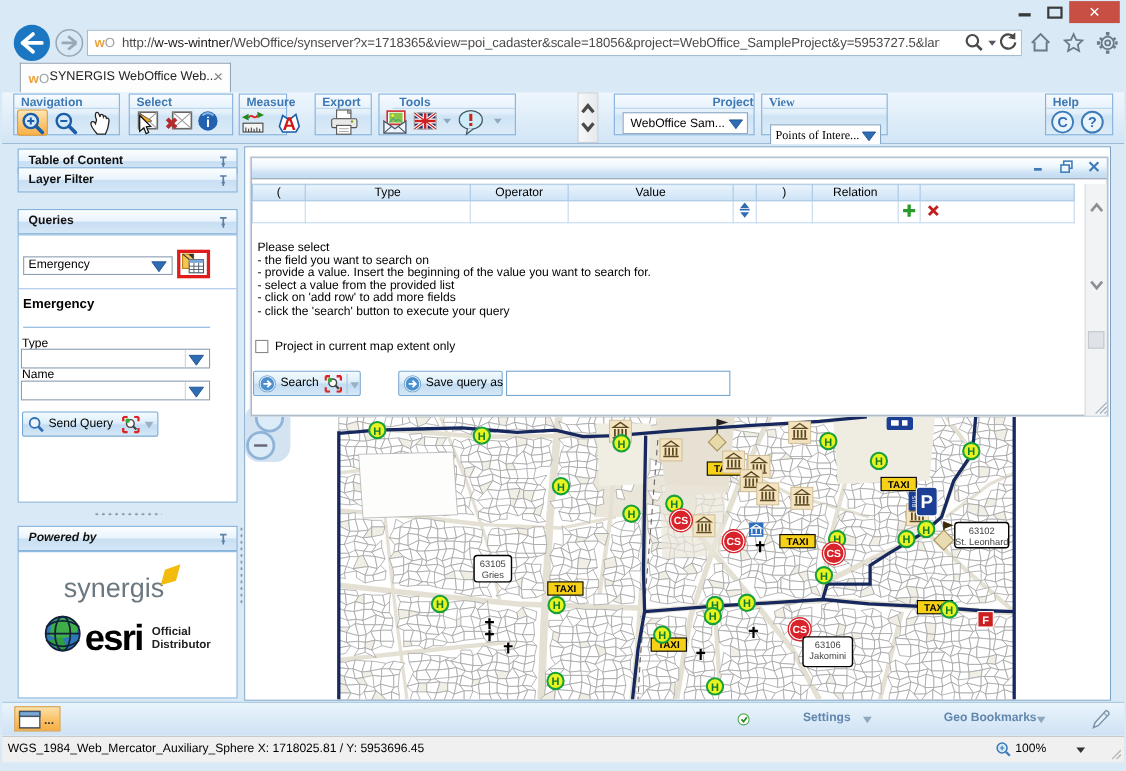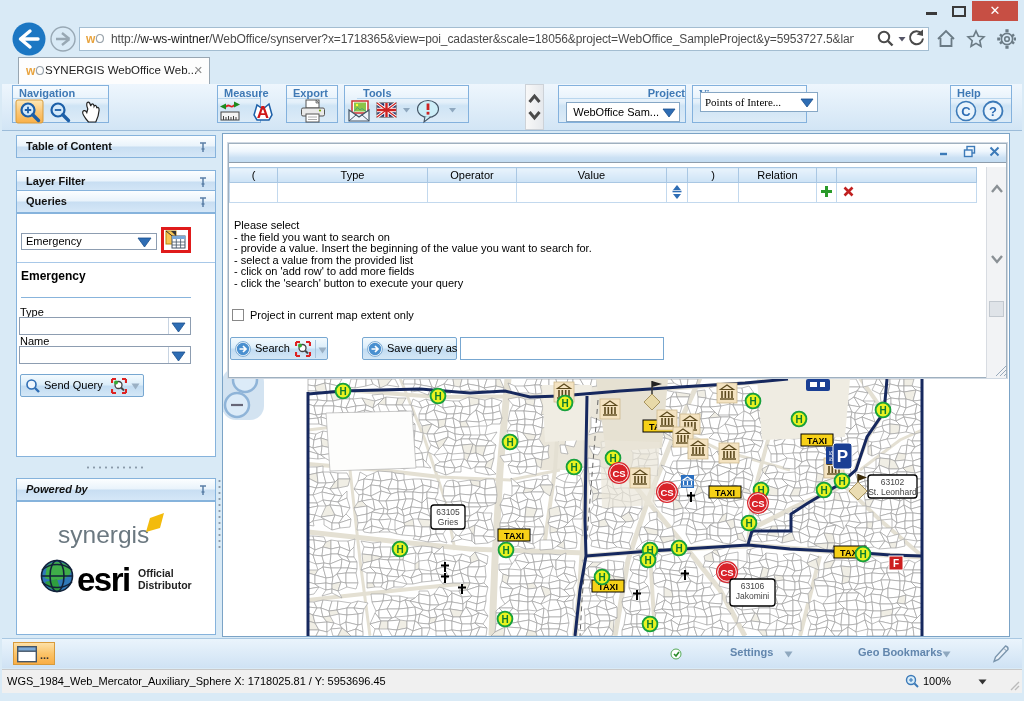--- a/index.html
+++ b/index.html
@@ -119,20 +119,41 @@
           <circle r="6.5" fill="#d4e9fa" stroke="#1c5fa8" stroke-width="2.2"></circle>
           <path d="M-3.2 0h6.4" stroke="#1c5fa8" stroke-width="1.8"></path>
           <path d="M4.8 4.8 L10.5 10.5" stroke="#1c5fa8" stroke-width="3.4" stroke-linecap="round"></path>
         </g>
   <g transform="translate(68,2)">
           <path d="M7.5 21 C4 17 0.8 12.5 1.8 10.5 C2.8 8.8 4.8 9.5 5.8 11.5 L6.8 8 C4.8 3.5 5.8 1.2 7.3 1.2 C8.8 1.2 9.3 3.2 9.8 5.2 C10.1 2.2 12.8 2.2 13.1 5.2 C13.8 3.7 15.8 4.2 15.8 7.2 C16.3 5.7 18.3 6.2 18.1 9.2 C17.8 13.5 16.8 17 14.8 21 Z" fill="#fff" stroke="#222" stroke-width="1.2"></path>
         </g>
  </svg>
 </div>
 
+<div class="tgroup" style="left:115px;width:95px;">
+      <div class="hd">Select</div>
+ <svg class="abs" style="left:0px;top:13px;" width="95" height="25" viewBox="0 0 95 25">
+  <g transform="translate(4,2)">
+          <rect x="4" y="1" width="17" height="15" fill="#fff" stroke="#666" stroke-width="1.5"></rect>
+          <path d="M4 1 L21 16 M21 1 L4 16" stroke="#999" stroke-width="1"></path>
+          <path d="M5 2 L16 9 L10 10.5 Z" fill="#f4a71d" stroke="#555" stroke-width="0.8"></path>
+          <path d="M5 4 L5 18.5 L8.8 15.2 L10.8 20.5 L13.2 19.4 L11 14.3 L15 13.8 Z" fill="#fff" stroke="#111" stroke-width="1.1"></path>
+        </g>
+  <g transform="translate(33,2)">
+          <rect x="6" y="1" width="17" height="15" fill="#fff" stroke="#666" stroke-width="1.5"></rect>
+          <path d="M6 1 L23 16 M23 1 L6 16" stroke="#999" stroke-width="1"></path>
+          <path d="M1 7 L9 15 M9 7 L1 15" stroke="#b32b2b" stroke-width="3.6"></path>
+        </g>
+  <g transform="translate(62,2)">
+          <circle cx="9" cy="9" r="8.8" fill="#2261b0"></circle>
+          <path d="M4 4 a7 7 0 0 1 10 0" stroke="#7fb2e2" stroke-width="2" fill="none"></path>
+          <text x="9" y="14" text-anchor="middle" font-size="13" font-weight="bold" fill="#fff" font-family="Liberation Serif">i</text>
+        </g>
+ </svg>
+</div>
 
 <div class="tgroup" style="left:215px;width:44px;">
       <div class="hd">Measure</div>
  <svg class="abs" style="left:0px;top:13px;" width="64" height="25" viewBox="0 0 64 25">
   <g transform="translate(2,1)">
           <path d="M6 7 C9 2 11 10 14 5" fill="none" stroke="#d22" stroke-width="1.8"></path>
           <path d="M0 6.5 L6 3.5 L6 9.5 Z" fill="#1e8a1e"></path>
           <path d="M20 4.5 L14 1.5 L14 7.5 Z" fill="#1e8a1e"></path>
           <rect x="1" y="12" width="18" height="8" fill="#f4f4f4" stroke="#444"></rect>
           <path d="M3.5 20 v-4 M6 20 v-3 M8.5 20 v-4 M11 20 v-3 M13.5 20 v-4 M16 20 v-3" stroke="#444" stroke-width="1"></path>
@@ -196,21 +217,21 @@
       <div class="hd">Project</div>
  <div class="dd" style="left:7px;top:16px;width:114px;">WebOffice Sam...
    <svg class="abs" style="right:3px;top:5px;" width="14" height="10" viewBox="0 0 14 10">
           <path d="M1 1 h12 l-6 8 z" fill="#2e6db4" stroke="#1b4f8d" stroke-width="0.8"></path>
         </svg>
  </div>
 </div>
 
 <div class="tgroup" style="left:690px;width:115px;font-family:Liberation Serif, serif;">
       <div class="hd">View</div>
- <div class="dd" style="left:7px;top:6px;width:118px;">Points of Intere...
+ <div class="dd" style="left:7px;top:27px;width:101px;">Points of Intere...
    <svg class="abs" style="right:3px;top:5px;" width="14" height="10" viewBox="0 0 14 10">
           <path d="M1 1 h12 l-6 8 z" fill="#2e6db4" stroke="#1b4f8d" stroke-width="0.8"></path>
         </svg>
  </div>
 </div>
 
 
 <div class="tgroup" style="left:948px;width:62px;">
       <div class="hd">Help</div>
  <svg class="abs" style="left:4px;top:14px;" width="54" height="23" viewBox="0 0 54 23">
@@ -220,21 +241,21 @@
   <text x="38" y="15.5" text-anchor="middle" font-size="13" font-weight="bold" fill="#2e6db4">?</text>
  </svg>
 </div>
 </div>
 
 <div class="abs" style="left:2px;top:131px;width:1020px;height:507px;background:#d9eaf6;"></div>
 
 <div class="phead" style="top:135px;">Table of Content<svg class="pin" viewBox="0 0 10 12">
       <path d="M2 2 h6 M5 2 v6 M3.5 8 h3 M5 8 v3" stroke="#5b7fa6" stroke-width="1.5" fill="none"></path>
     </svg></div>
-<div class="phead" style="top:170px;">Layer Filter<svg class="pin" viewBox="0 0 10 12">
+<div class="phead" style="top:152px;">Layer Filter<svg class="pin" viewBox="0 0 10 12">
       <path d="M2 2 h6 M5 2 v6 M3.5 8 h3 M5 8 v3" stroke="#5b7fa6" stroke-width="1.5" fill="none"></path>
     </svg></div>
 <div class="phead" style="top:190px;">Queries<svg class="pin" viewBox="0 0 10 12">
       <path d="M2 2 h6 M5 2 v6 M3.5 8 h3 M5 8 v3" stroke="#5b7fa6" stroke-width="1.5" fill="none"></path>
     </svg></div>
 
 <div class="abs" style="left:16px;top:213px;width:200px;height:244px;background:#fff;border:1px solid #86b3dc;">
   <div class="fsel" style="left:4px;top:19px;width:136px;height:17px;font-size:11px;line-height:15px;padding-left:4px;">Emergency
     <svg class="abs" style="right:4px;top:3px;" width="15" height="11" viewBox="0 0 15 11">
         <path d="M1 1 h13 l-6.5 9 z" fill="#2e6db4" stroke="#1b4f8d" stroke-width="0.8"></path>

